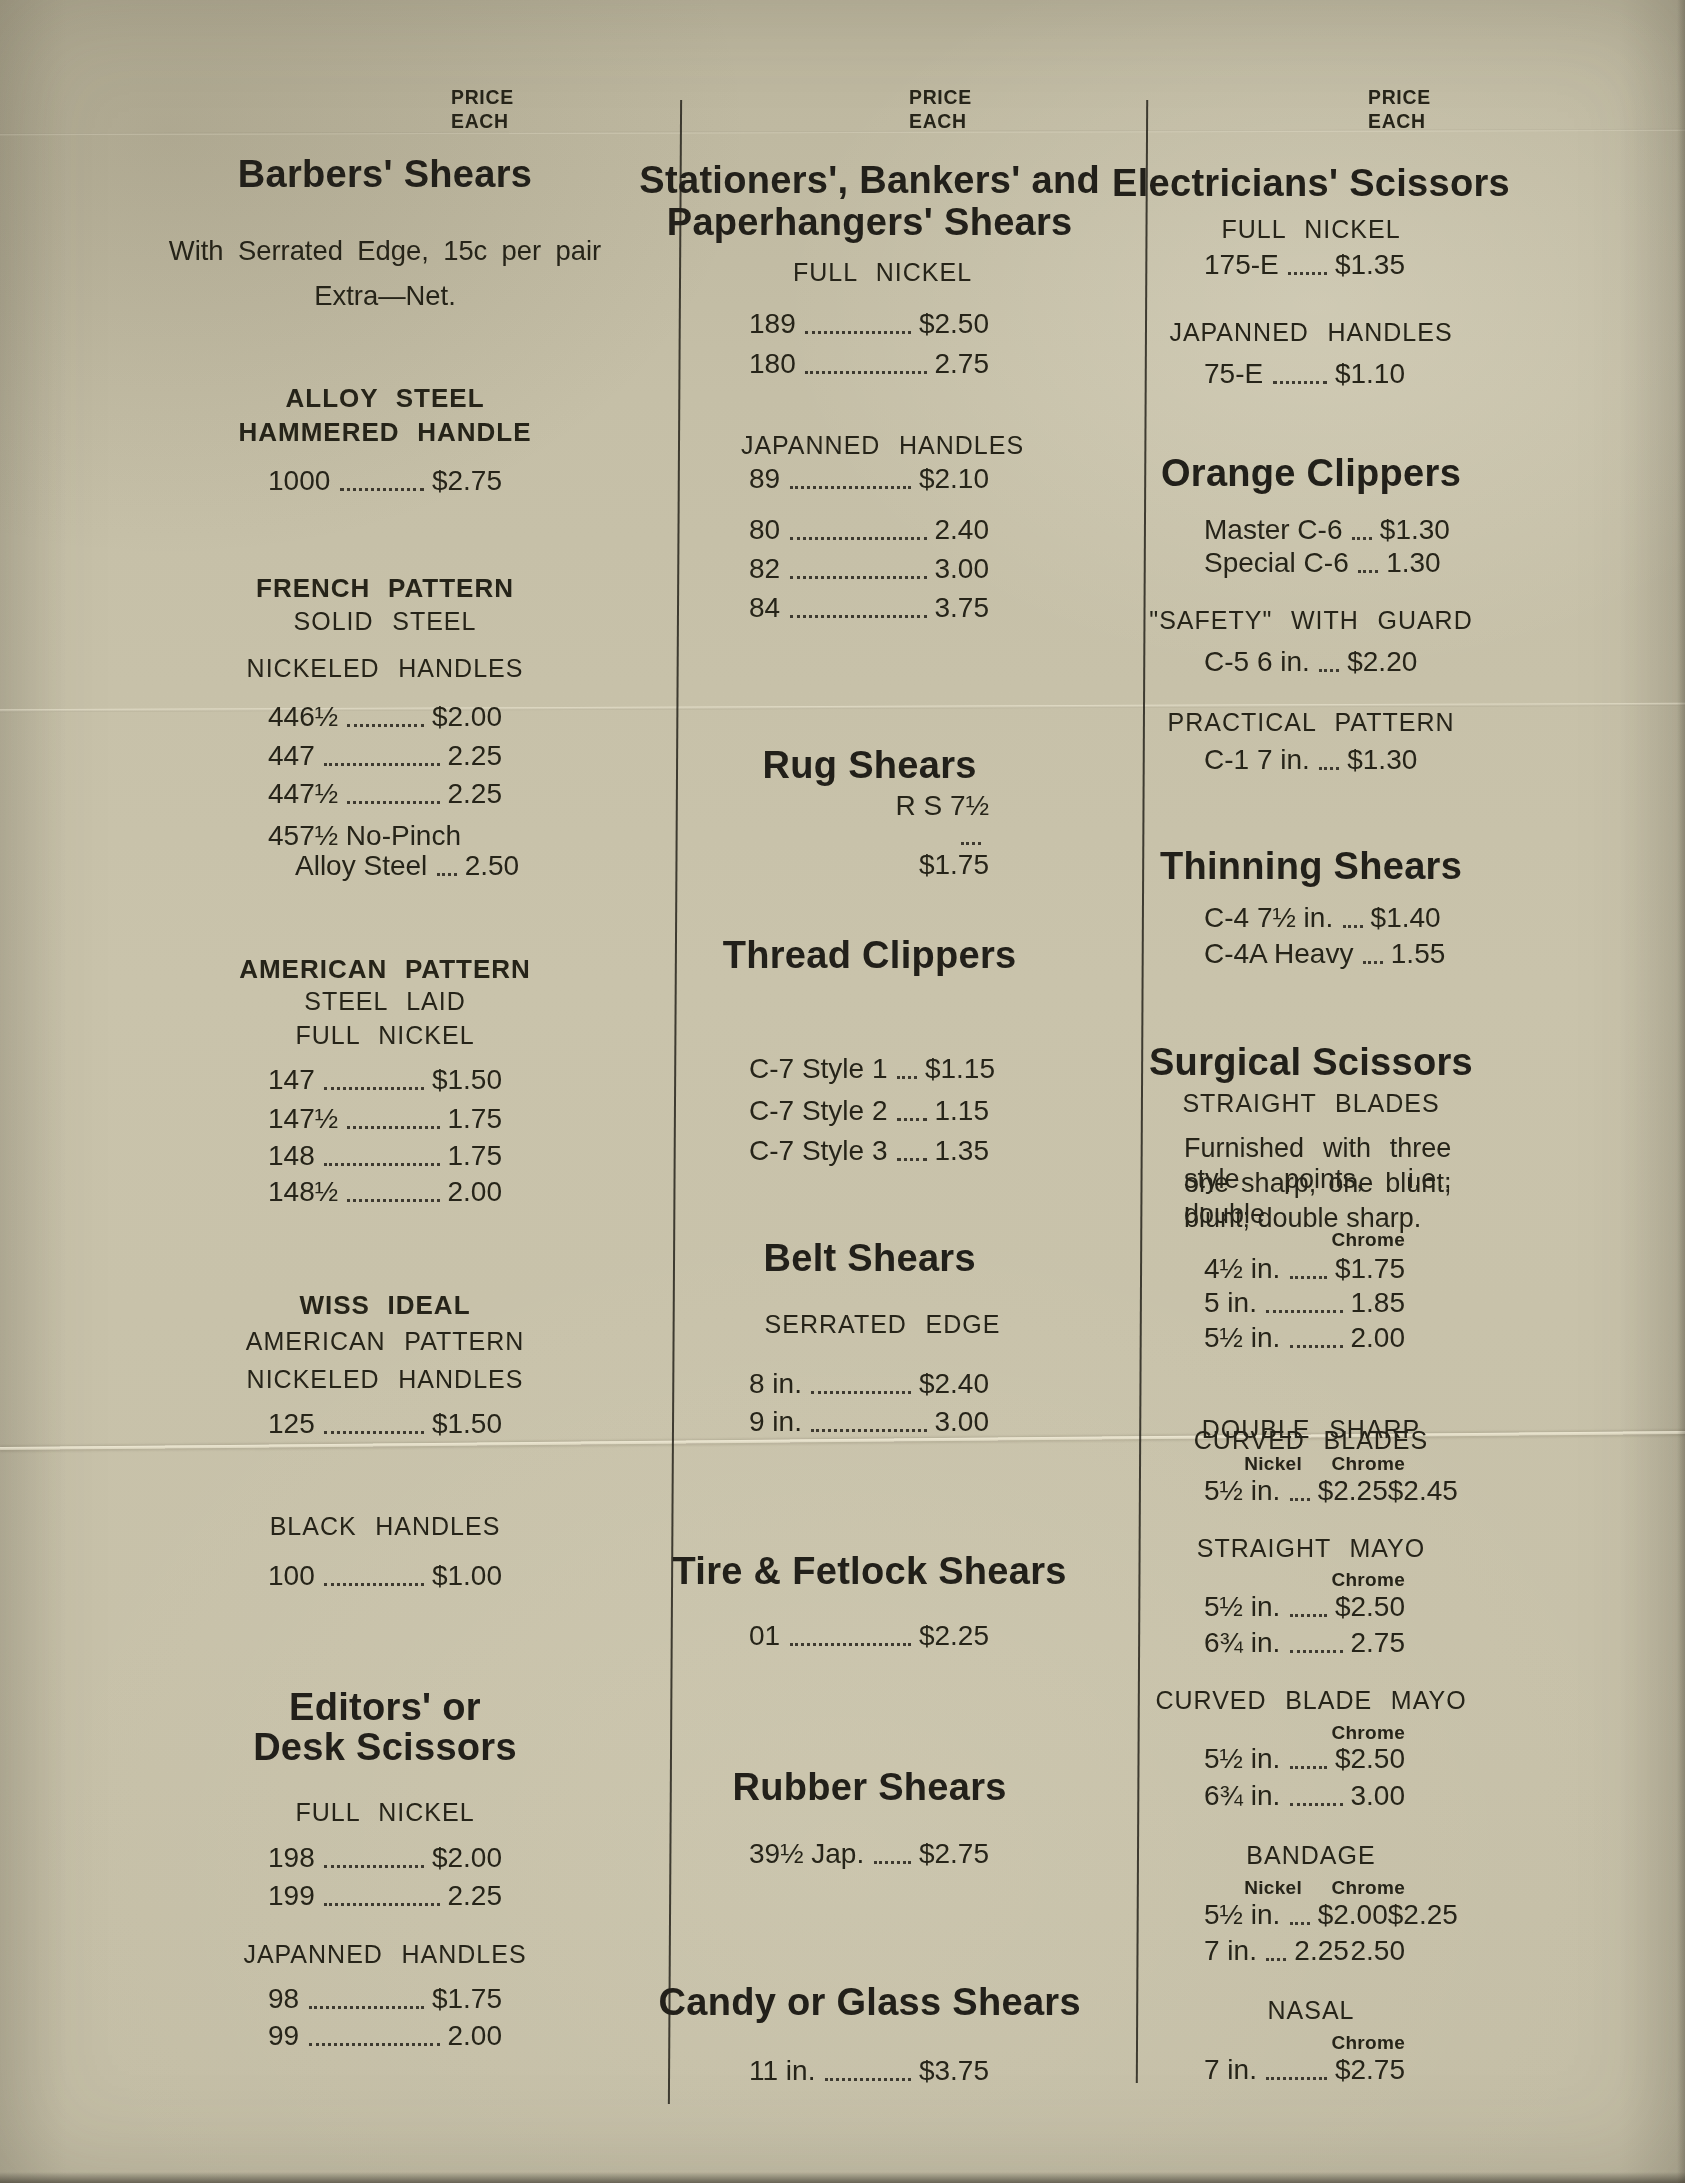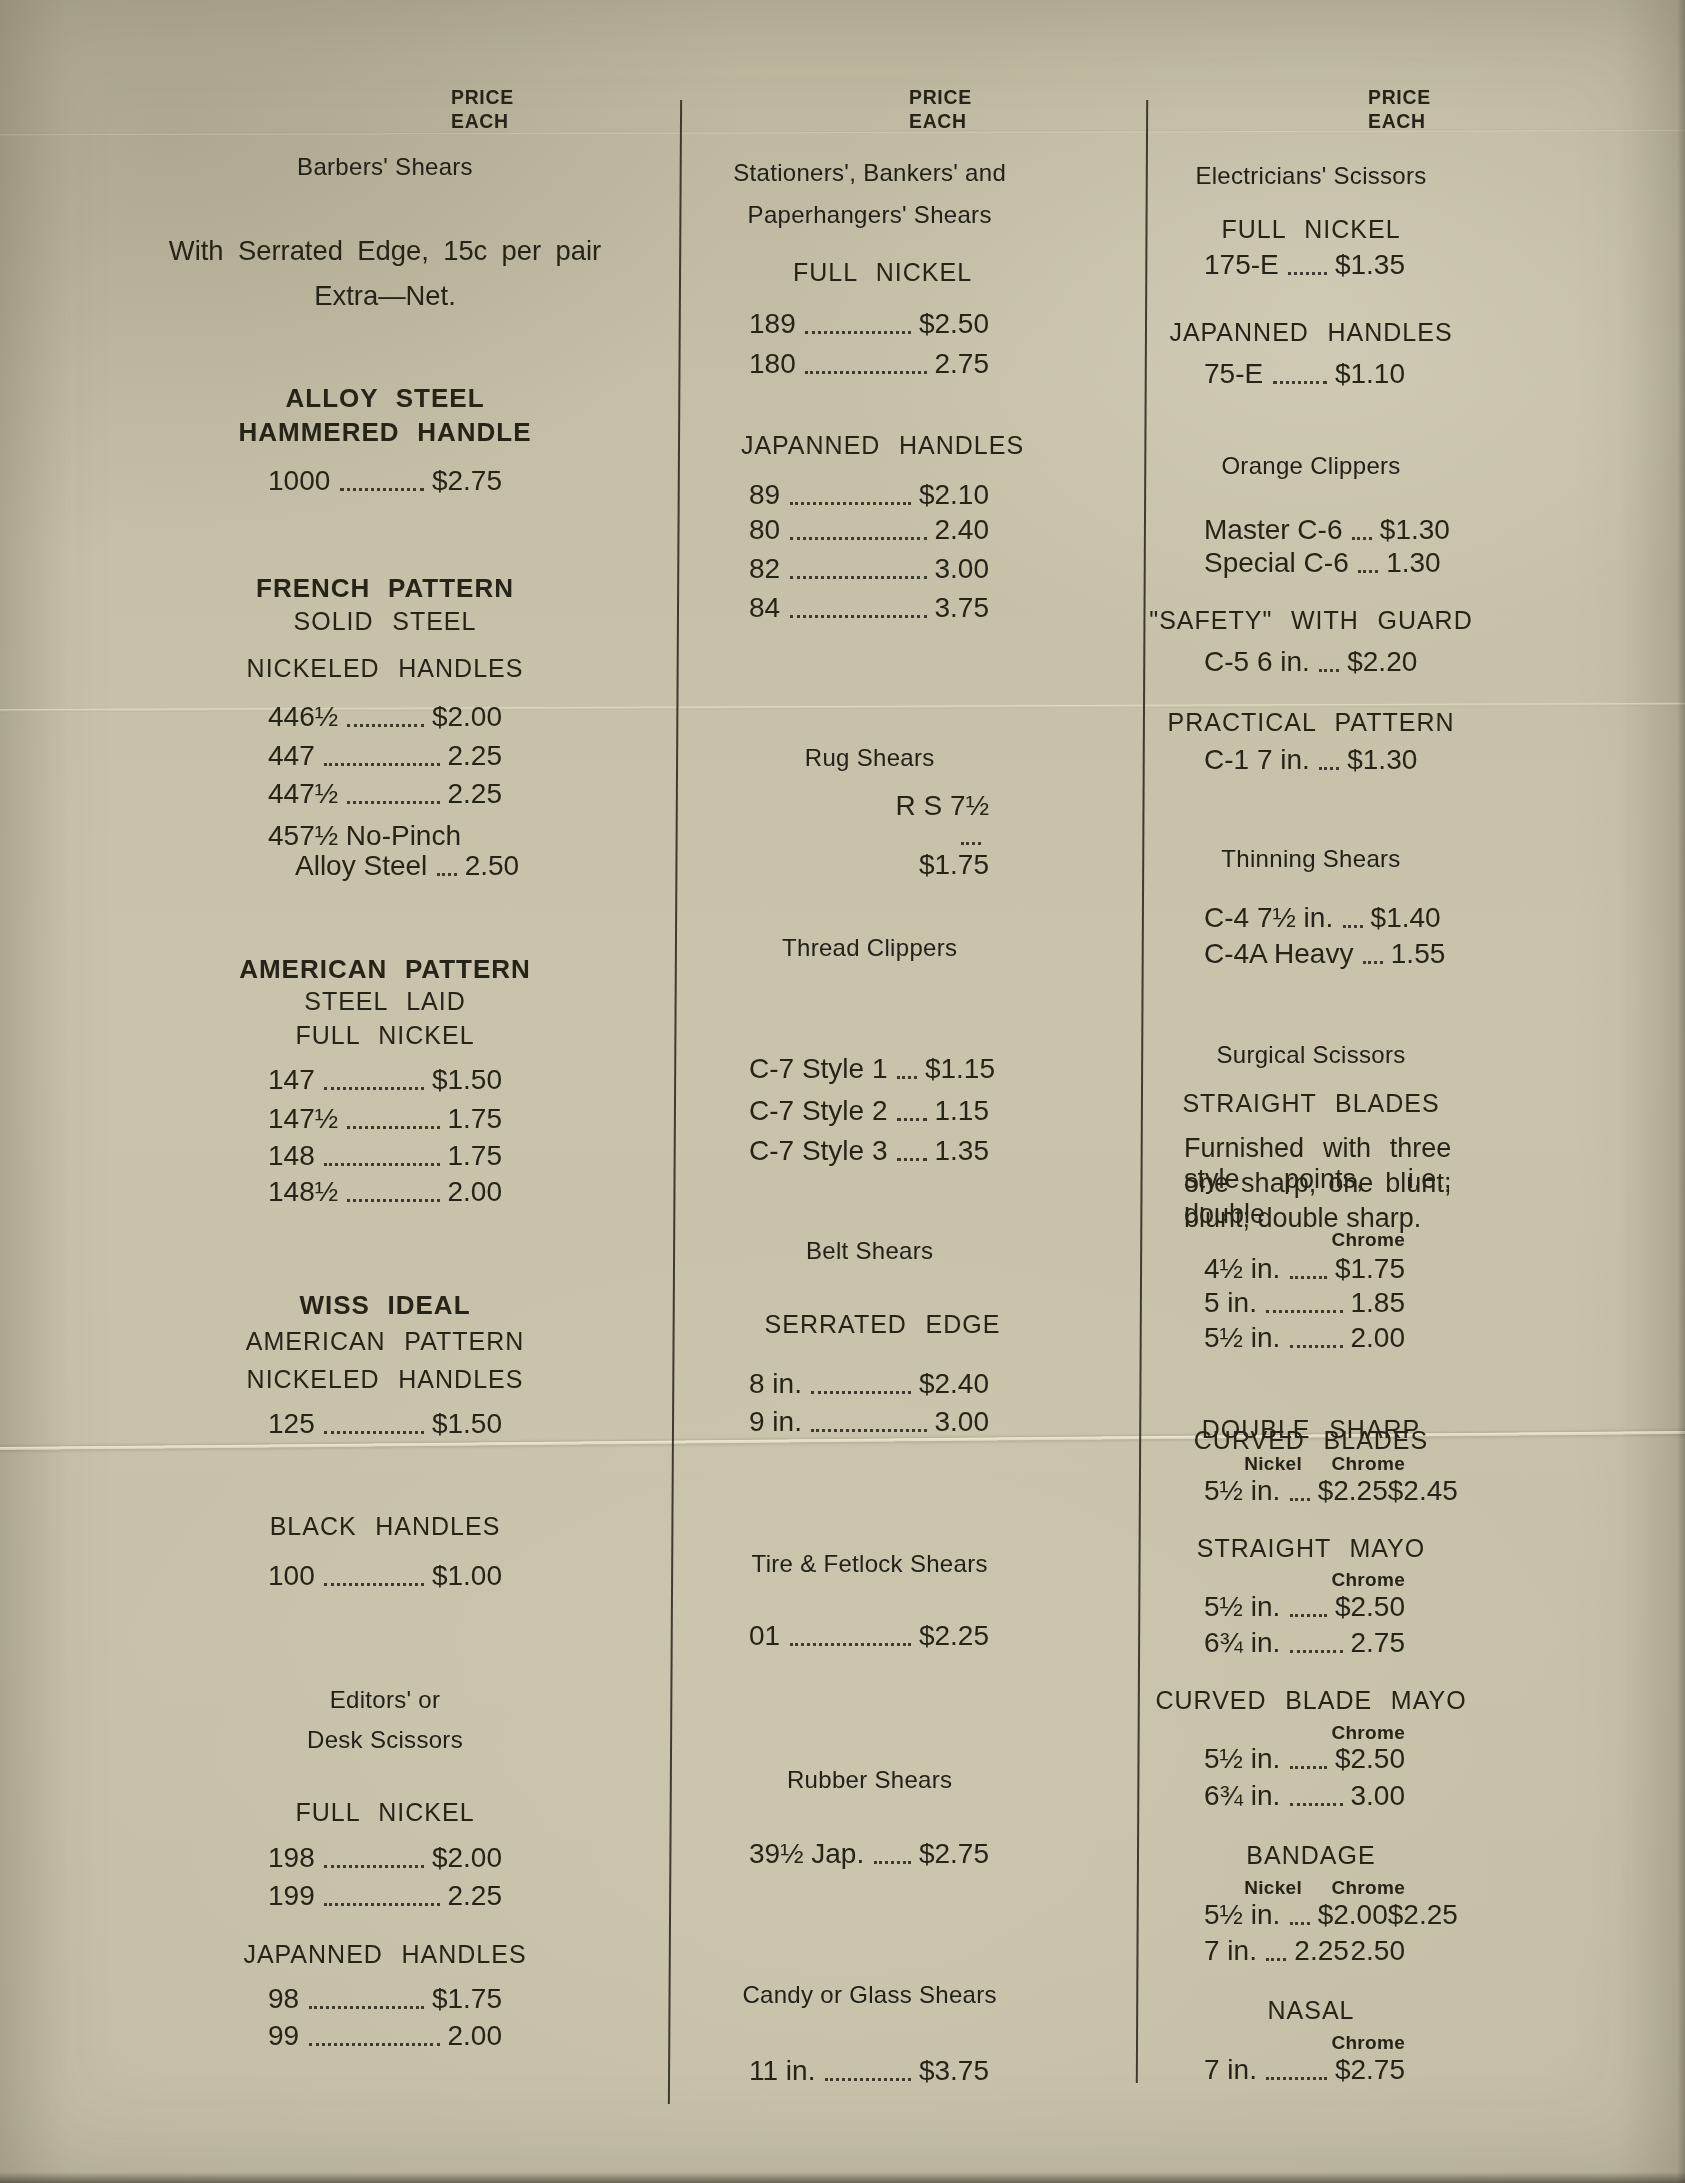--- a/index.html
+++ b/index.html
@@ -19,21 +19,21 @@
     box-shadow: inset 0 0 107px rgba(70,64,48,0.22);
   }
   .col{position:absolute;top:0;height:100%;}
   #col-left {left:268px;width:234px;}
   #col-mid  {left:722px;width:321px;}
   #col-right{left:1184px;width:254px;}
 
   .price-each{position:absolute;font-size:19.4px;font-weight:700;line-height:1.22;letter-spacing:0.7px;white-space:nowrap;}
 
   .t-title{position:absolute;left:50%;transform:translateX(-50%);
-    font-size:24px;font-weight:400;letter-spacing:0.3px;white-space:nowrap;color:#22201a;}
+    font-size:38px;font-weight:700;letter-spacing:0.3px;white-space:nowrap;color:#22201a;}
   #col-mid .t-title{left:46%;}
   .t-caps{position:absolute;left:50%;transform:translateX(-50%);
     font-size:25px;font-weight:500;letter-spacing:1px;word-spacing:10.7px;white-space:nowrap;}
   .t-capsb{position:absolute;left:50%;transform:translateX(-50%);
     font-size:26px;font-weight:700;letter-spacing:1px;word-spacing:9.4px;white-space:nowrap;}
   .t-note{position:absolute;left:50%;transform:translateX(-50%);
     font-size:27.4px;font-weight:500;white-space:nowrap;word-spacing:6.7px;}
 
   .row{position:absolute;left:0;right:0;display:flex;align-items:flex-end;
     font-size:28px;font-weight:500;line-height:1.1;}
@@ -202,21 +202,21 @@
       <span class="lbl">189</span>
       <span class="lead"></span>
       <span class="prc">$2.50</span>
     </div>
     <div class="row" style="top:349px;">
       <span class="lbl">180</span>
       <span class="lead"></span>
       <span class="prc">2.75</span>
     </div>
     <div class="t-caps" style="top:431px;">JAPANNED HANDLES</div>
-    <div class="row" style="top:480px;">
+    <div class="row" style="top:464px;">
       <span class="lbl">89</span>
       <span class="lead"></span>
       <span class="prc">$2.10</span>
     </div>
     <div class="row" style="top:515px;">
       <span class="lbl">80</span>
       <span class="lead"></span>
       <span class="prc">2.40</span>
     </div>
     <div class="row" style="top:554px;">

